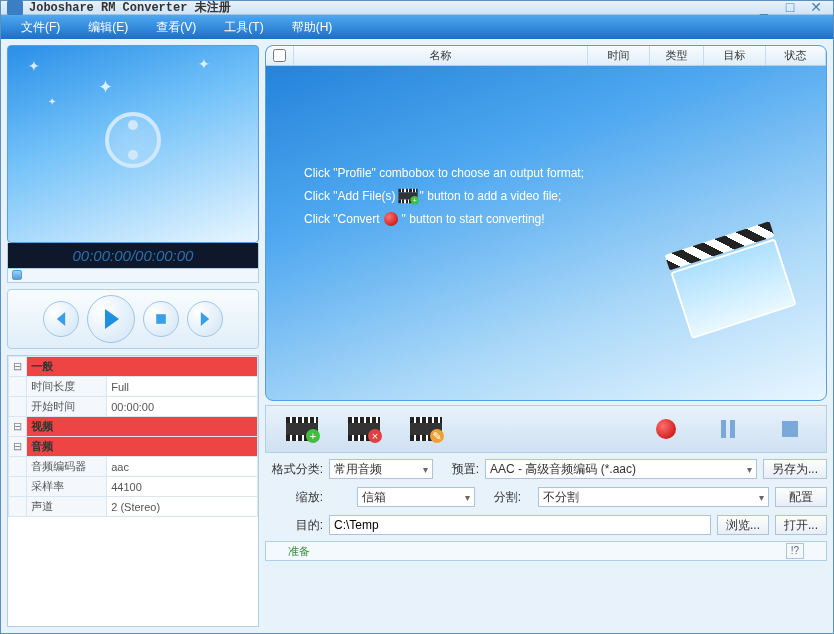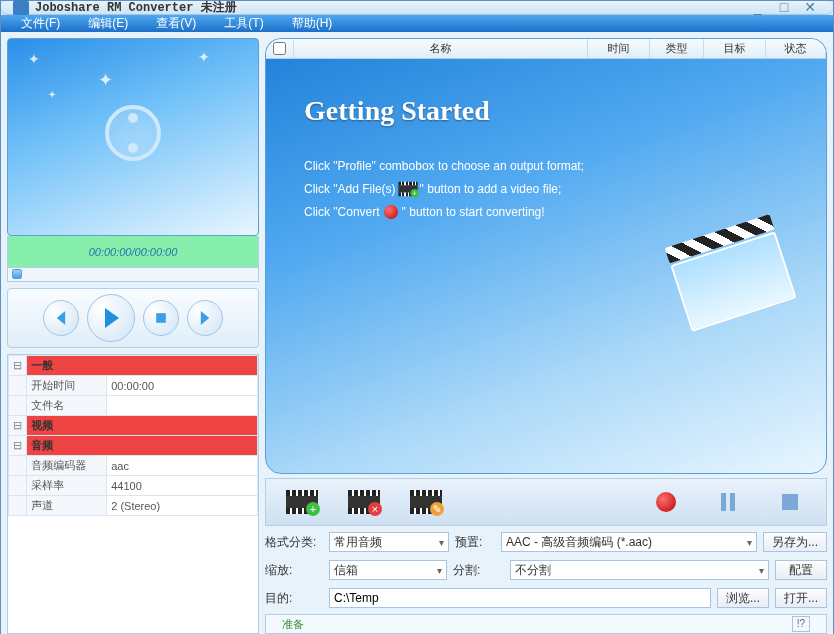--- a/index.html
+++ b/index.html
@@ -1,62 +1,62 @@
 <!DOCTYPE html>
 <html><head>
 <meta charset="utf-8">
 <style>
 * { box-sizing: border-box; margin: 0; padding: 0; font-family: "Microsoft YaHei", Arial, sans-serif; }
 body { background: #d4e8f5; width: 834px; height: 634px; overflow: hidden; }
 .window { width: 834px; height: 634px; display: flex; flex-direction: column; border: 1px solid #5a8fc0; }
-.titlebar { height: 14px; background: linear-gradient(#e8f2fb,#d0e4f5); display: flex; align-items: center; padding: 0 12px; font-size: 12px; color: #333; border-bottom: 1px solid #9fc5e8; border-radius: 7px; }
+.titlebar { height: 14px; background: linear-gradient(#e8f2fb,#d0e4f5); display: flex; align-items: center; padding: 0 6px; font-size: 12px; color: #333; border-bottom: 1px solid #9fc5e8; }
 .titlebar .appicon { width: 16px; height: 16px; background: #3a7fc4; border-radius: 3px; margin-right: 6px; }
 .titlebar .title { flex: 1; font-weight: bold; font-family: "Courier New", monospace; }
 .titlebar .wbtn { width: 22px; height: 18px; margin-left: 4px; text-align: center; line-height: 16px; cursor: pointer; font-size: 14px; color: #4a7fad; }
 .menubar { height: 24px; background: linear-gradient(#4fa8f0,#1c6fc8); display: flex; align-items: center; padding: 0 6px; font-size: 12px; color: #fff; }
 .menubar .mitem { padding: 0 14px; cursor: pointer; }
 .content { flex: 1; display: flex; padding: 6px; gap: 6px; background: #e8f2fb; }
 .leftcol { width: 252px; display: flex; flex-direction: column; gap: 6px; }
 .preview { height: 198px; background: linear-gradient(160deg,#2a8fe8,#6fc0f8 40%,#e8f6ff); border: 1px solid #5a9fd8; border-radius: 4px; position: relative; overflow: hidden; }
 .preview .reel { position: absolute; left: 50%; top: 48%; transform: translate(-50%,-50%); width: 56px; height: 56px; border: 4px solid #cfe8fc; border-radius: 50%; background: radial-gradient(circle,#fff3 30%,#cfe8fc33); }
 .preview .reel::before, .preview .reel::after { content:''; position:absolute; background:#cfe8fc; width:10px; height:10px; border-radius:50%; }
 .preview .reel::before { top:4px; left:50%; transform:translateX(-50%);}
 .preview .reel::after { bottom:4px; left:50%; transform:translateX(-50%);}
 .sparkle { position:absolute; color:#fff; font-size:14px; opacity:.8;}
-.timebar { height: 32px; background: #86efac; border: 1px solid #b0d0e8; border-top:none; font-size: 11px; color: #2a6fad; display:flex; align-items:center; justify-content:center; font-style: italic;}
+.timebar { height: 26px; background: #0f172a; border: 1px solid #b0d0e8; border-top:none; font-size: 15px; color: #2a6fad; display:flex; align-items:center; justify-content:center; font-style: italic;}
 .slider { height: 14px; background: #f0f6fc; border:1px solid #b0d0e8; border-top:none; position:relative;}
 .slider .thumb { position:absolute; left:4px; top:1px; width:10px; height:10px; background: linear-gradient(#9fd0f8,#4a9fe0); border:1px solid #5a9fd0; border-radius:2px;}
 .controls { height: 60px; background: linear-gradient(#f8fcff,#e0eef8); border:1px solid #b0d0e8; border-radius:4px; display:flex; align-items:center; justify-content:center; gap:8px;}
 .cbtn { width:36px; height:36px; border-radius:50%; background: radial-gradient(circle at 30% 30%,#fff,#cfe4f5); border:1px solid #9fc5e8; display:flex; align-items:center; justify-content:center; cursor:pointer; color:#1f7fd8;}
 .cbtn.big { width:48px; height:48px; font-size:20px;}
 .propgrid { flex:1; border:1px solid #b0d0e8; background:#fff; font-size:11px; overflow:auto;}
 .propgrid table { width:100%; border-collapse:collapse;}
 .propgrid td { border:1px solid #d8e6f2; padding:2px 4px; height:18px; color:#555;}
 .propgrid td.k { width:80px; background:#f4f8fc;}
 .propgrid td.grp { background:#ef4444; color:#333; font-weight:bold;}
 .propgrid td.tog { width:16px; text-align:center; background:#f4f8fc; color:#888;}
 .rightcol { flex:1; display:flex; flex-direction:column; gap:4px;}
-.filelist { height: 436px; border:1px solid #5a9fd8; border-radius:16px; background: linear-gradient(160deg,#1f7fd8,#4fa8f0 35%,#aad8f8 70%,#e8f6ff); position:relative; overflow:hidden; color:#fff;}
+.filelist { height: 356px; border:1px solid #5a9fd8; border-radius:8px; background: linear-gradient(160deg,#1f7fd8,#4fa8f0 35%,#aad8f8 70%,#e8f6ff); position:relative; overflow:hidden; color:#fff;}
 .listhdr { height:20px; background: linear-gradient(#f8fcff,#e0eef8); display:flex; border-bottom:1px solid #b0d0e8; font-size:11px; color:#333;}
 .listhdr .h { border-right:1px solid #c8dcf0; padding:2px 4px; display:flex; align-items:center; justify-content:center;}
 .listhdr .chk { width:28px;}
 .gs-title { position:absolute; top:56px; left:38px; font-size:28px; font-weight:bold; font-family: Georgia, serif; color:#fff; text-shadow:0 1px 2px #0006;}
 .gs-line { position:absolute; left:38px; font-size:12px; color:#fff;}
 .clap { position:absolute; right:40px; top:190px; width:110px; height:90px; transform:rotate(-18deg);}
 .clap .top { width:100%; height:16px; background: repeating-linear-gradient(45deg,#222 0 8px,#fff 8px 16px); border-radius:2px;}
 .clap .scr { width:100%; height:70px; background: linear-gradient(#aee0ff,#e8f8ff); border:2px solid #fff; margin-top:2px; border-radius:3px;}
 .toolbar { height:48px; background: linear-gradient(#e8f2fb,#cfe0f2); border:1px solid #b0d0e8; display:flex; align-items:center; gap:14px; padding:0 12px;}
 .tbtn { width:48px; height:36px; border-radius:4px; display:flex; align-items:center; justify-content:center; cursor:pointer; font-size:22px;}
 .optrow { height:24px; display:flex; align-items:center; gap:6px; font-size:12px; color:#333;}
-.optrow .lbl { width:58px; text-align:left;}
+.optrow .lbl { width:58px; text-align:right;}
 .optrow .combo { border:1px solid #a8c4e0; background:#fff; height:20px; padding:0 18px 0 4px; font-size:12px; position:relative; display:flex; align-items:center;}
 .optrow .combo::after { content:'▾'; position:absolute; right:4px; color:#666; font-size:10px;}
 .optrow .btn { border:1px solid #a8c4e0; background:linear-gradient(#fdfdfd,#e8eef5); height:20px; padding:4px 8px; font-size:12px; cursor:pointer; display:flex; align-items:center;}
 .optrow input.txt { border:1px solid #a8c4e0; height:20px; padding:0 4px; font-size:12px;}
-.statusbar { height:20px; border:1px solid #b0d0e8; background:#f4f9fd; font-size:11px; color:#3a8f3a; padding:2px 16px; display:flex; align-items:center;}
+.statusbar { height:20px; border:1px solid #b0d0e8; background:#f4f9fd; font-size:11px; color:#3a8f3a; padding:2px 22px; display:flex; align-items:center;}
 .statusbar .helpbtn { margin-left:auto; border:1px solid #a8c4e0; width:18px; height:16px; text-align:center; line-height:14px; font-size:10px; color:#666; cursor:pointer;}
 .smicon { display:inline-block; vertical-align:middle;}
 .film-add { position:relative; width:32px; height:24px;}
 .film-add .strip { width:100%; height:6px; background:repeating-linear-gradient(90deg,#222 0 4px,#fff 4px 6px);}
 .film-add .body { width:100%; height:12px; background:#333;}
 .film-add .plus { position:absolute; right:-2px; bottom:-2px; width:14px; height:14px; border-radius:50%; background:#3fbf3f; color:#fff; font-size:11px; line-height:14px; text-align:center;}
 .film-del .plus { background:#e04040;}
 .film-cut .plus { background:#f0a030;}
 .redcircle { width:20px; height:20px; border-radius:50%; background: radial-gradient(circle at 35% 35%,#ff6f6f,#c00000);}
 .pausebar { display:flex; gap:4px;} .pausebar span{ width:5px; height:18px; background:#7aa8d8;}
@@ -120,27 +120,27 @@
       </div>
       <div class="propgrid">
         <table>
           <tbody>
               <tr>
                 <td class="tog">⊟</td>
                 <td class="grp" colspan="2">一般</td>
               </tr>
           <tr>
                 <td class="tog"></td>
+                <td class="k">时间长度</td>
+                <td>Full</td>
+              </tr>
+          <tr>
+                <td class="tog"></td>
                 <td class="k">开始时间</td>
                 <td>00:00:00</td>
-              </tr>
-          <tr>
-                <td class="tog"></td>
-                <td class="k">文件名</td>
-                <td></td>
               </tr>
           <tr>
                 <td class="tog">⊟</td>
                 <td class="grp" colspan="2">视频</td>
               </tr>
           <tr>
                 <td class="tog">⊟</td>
                 <td class="grp" colspan="2">音频</td>
               </tr>
           <tr>
@@ -167,21 +167,20 @@
         <div class="listhdr">
           <div class="h chk">
               <input type="checkbox" style="">
             </div>
           <div class="h" style="flex:1;">名称</div>
           <div class="h" style="width:62px;">时间</div>
           <div class="h" style="width:54px;">类型</div>
           <div class="h" style="width:62px;">目标</div>
           <div class="h" style="width:60px;">状态</div>
         </div>
-        <div class="gs-title">Getting Started</div>
         <div class="gs-line" style="top:120px;">Click "Profile" combobox to choose an output format;</div>
         <div class="gs-line" style="top:142px; display:flex; align-items:center; gap:2px;">
           <span>Click "Add File(s)</span>
           <span class="smicon film-add" style="transform:scale(.6);margin:-4px -6px;">
               <div class="strip"></div>
               <div class="body"></div>
               <div class="strip"></div>
               <div class="plus">+</div>
             </span>
           <span>" button to add a video file;</span>
@@ -232,32 +231,32 @@
               <span></span>
             </span>
           </div>
         <div class="tbtn">
             <span class="stopsq"></span>
           </div>
       </div>
 
       <div class="optrow">
         <span class="lbl">格式分类:</span>
-        <div class="combo" style="width:120px;">
+        <div class="combo" style="width:104px;">
             <span>常用音频</span>
           </div>
         <span class="lbl" style="width:40px;">预置:</span>
         <div class="combo" style="flex:1;">
             <span>AAC - 高级音频编码 (*.aac)</span>
           </div>
         <div class="btn">另存为...</div>
       </div>
       <div class="optrow">
         <span class="lbl">缩放:</span>
-        <div class="combo" style="width:118px;">
+        <div class="combo" style="width:118px;margin-left:28px;">
             <span>信箱</span>
           </div>
         <span class="lbl" style="width:40px;">分割:</span>
         <div class="combo" style="flex:1;margin-left:11px;">
             <span>不分割</span>
           </div>
         <div class="btn" style="width:52px;justify-content:center;text-align:right;">配置</div>
       </div>
       <div class="optrow">
         <span class="lbl">目的:</span>

